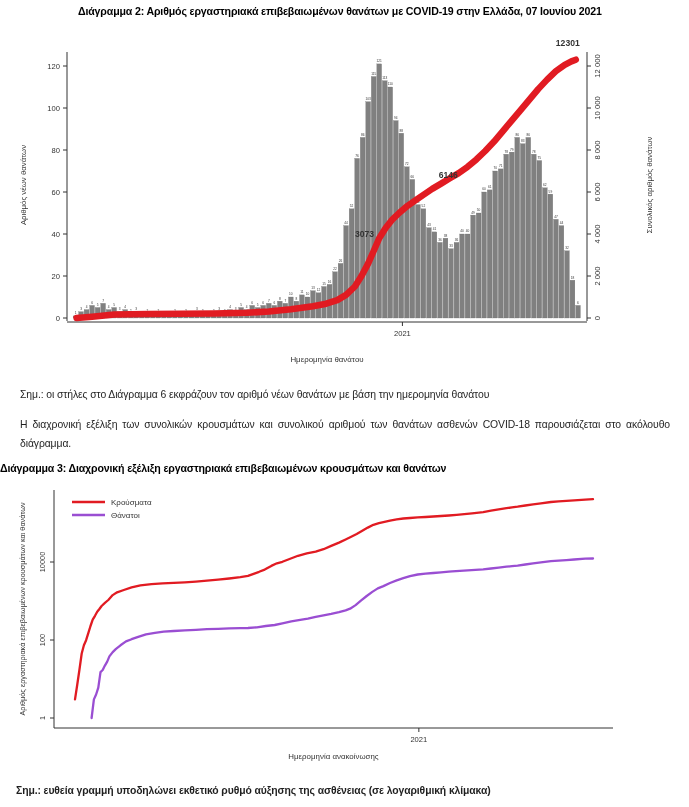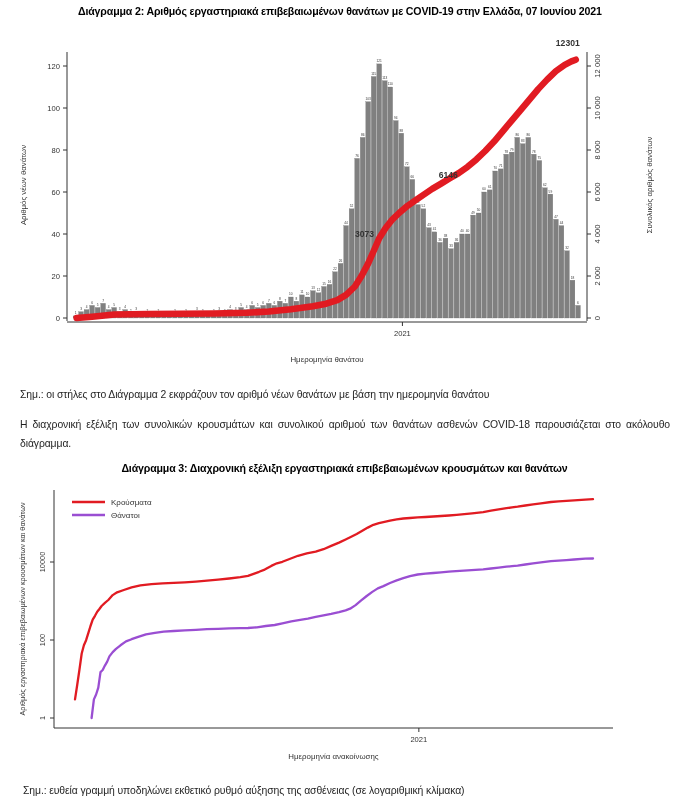--- a/index.html
+++ b/index.html
@@ -248,25 +248,25 @@
         <text x="315" y="326" font-size="7.9" text-anchor="middle">Ημερομηνία θανάτου</text>
       </g>
       <path d="M64.6,282.0 L80.1,280.7 L102.2,278.6 L135.3,278.1 L168.4,277.8 L201.6,277.5 L234.7,276.8 L256.8,275.5 L278.9,273.2 L301.0,270.2 L314.2,267.7 L325.3,264.1 L334.1,258.9 L342.9,250.5 L349.5,240.0 L356.2,227.4 L360.6,217.5 L367.2,202.2 L373.8,191.7 L380.5,183.3 L387.1,177.0 L395.9,169.6 L404.8,163.3 L412.5,158.1 L420.2,152.9 L429.1,147.6 L437.9,142.3 L446.7,137.1 L455.6,130.8 L464.4,123.4 L473.2,115.0 L482.1,105.6 L490.9,95.1 L499.7,84.6 L508.6,74.1 L517.4,63.6 L526.2,53.1 L535.1,43.6 L543.9,35.2 L552.7,28.9 L559.4,25.4 L563.8,23.7" fill="none" stroke="#e11b22" stroke-width="6.5" stroke-linecap="round" stroke-linejoin="round"></path>
       <g>
         <text x="352.5913043478261" y="201.46699999999998" font-size="8.6" font-weight="bold" fill="#e11b22" text-anchor="middle">3073</text>
         <text x="436.2260869565217" y="141.934" font-size="8.6" font-weight="bold" fill="#e11b22" text-anchor="middle">6146</text>
         <text x="555.7913043478261" y="9.678999999999974" font-size="8.6" font-weight="bold" fill="#e11b22" text-anchor="middle">12301</text>
       </g>
     </svg>
 
-  <div class="abs note" style="left:20px;top:389px;width:660px;">Σημ.: οι στήλες στο Διάγραμμα 2 εκφράζουν τον αριθμό νέων θανάτων με βάση την ημερομηνία θανάτου</div>
+  <div class="abs note" style="left:20px;top:389px;width:660px;">Σημ.: οι στήλες στο Διάγραμμα 6 εκφράζουν τον αριθμό νέων θανάτων με βάση την ημερομηνία θανάτου</div>
 
   <div class="abs para" style="left:20px;top:416px;width:650px;">Η διαχρονική εξέλιξη των συνολικών κρουσμάτων και συνολικού αριθμού των θανάτων ασθενών COVID-18 παρουσιάζεται στο ακόλουθο διάγραμμα.</div>
 
-  <div class="abs h-title" style="left:0;top:462px;width:689px;text-align:center;">Διάγραμμα 3: Διαχρονική εξέλιξη εργαστηριακά επιβεβαιωμένων κρουσμάτων και θανάτων</div>
+  <div class="abs h-title" style="left:0;top:462px;width:689px;text-align:left;">Διάγραμμα 3: Διαχρονική εξέλιξη εργαστηριακά επιβεβαιωμένων κρουσμάτων και θανάτων</div>
 
   <svg id="svg2" class="abs" style="left:15px;top:482px;" width="660" height="280" viewBox="0 0 660 280">
       <g>
         <line x1="39" y1="8" x2="39" y2="246" stroke="#333" stroke-width="1"></line>
         <line x1="35" y1="236" x2="39" y2="236" stroke="#333" stroke-width="1"></line>
         <text x="30" y="236" font-size="7.4" text-anchor="middle" transform="rotate(-90 30 236)">1</text>
         <line x1="35" y1="158" x2="39" y2="158" stroke="#333" stroke-width="1"></line>
         <text x="30" y="158" font-size="7.4" text-anchor="middle" transform="rotate(-90 30 158)">100</text>
         <line x1="35" y1="80" x2="39" y2="80" stroke="#333" stroke-width="1"></line>
         <text x="30" y="80" font-size="7.4" text-anchor="middle" transform="rotate(-90 30 80)">10000</text>
@@ -281,15 +281,15 @@
       <path d="M60.0,217.4 L62.2,203.0 L64.4,188.0 L66.7,171.5 L68.9,163.3 L71.1,158.2 L73.3,151.1 L75.5,144.0 L77.7,137.7 L80.0,133.8 L82.2,129.8 L84.4,127.0 L86.6,124.0 L89.9,120.9 L93.3,118.0 L97.7,113.1 L102.1,110.3 L108.8,108.0 L116.6,105.4 L125.4,103.4 L136.5,102.1 L147.6,101.3 L158.7,100.9 L169.8,100.3 L180.9,99.6 L192.0,98.7 L203.1,97.7 L214.2,96.5 L225.3,95.1 L233.0,93.9 L238.6,91.8 L244.1,89.8 L249.7,87.6 L256.3,83.9 L261.9,81.3 L267.4,79.8 L275.2,76.8 L283.0,73.8 L291.8,71.4 L300.7,69.6 L308.5,67.2 L316.2,63.9 L324.0,60.6 L330.6,57.5 L336.2,54.8 L341.7,52.0 L347.3,48.7 L352.8,45.6 L358.4,42.8 L363.9,41.1 L368.4,40.1 L375.0,38.6 L381.7,37.3 L388.3,36.5 L395.0,36.0 L402.7,35.4 L410.5,35.0 L418.3,34.5 L426.0,34.0 L433.8,33.5 L441.6,32.9 L449.3,32.2 L457.1,31.4 L463.8,30.6 L468.2,30.1 L476.0,28.7 L483.7,27.4 L491.5,26.2 L497.0,25.4 L502.6,24.7 L510.3,23.5 L518.1,22.3 L525.9,21.3 L535.9,20.0 L543.6,19.4 L551.4,18.9 L559.1,18.3 L570.2,17.6 L578.0,17.1" fill="none" stroke="#e11b22" stroke-width="2.3" stroke-linejoin="round" stroke-linecap="round"></path>
       <path d="M76.6,236.0 L78.9,217.4 L81.1,212.5 L83.3,205.7 L85.5,190.1 L87.7,188.0 L89.9,183.6 L92.2,179.6 L94.4,174.4 L97.7,170.1 L101.0,166.9 L105.5,163.3 L111.0,159.4 L116.6,157.2 L123.2,154.8 L131.0,152.3 L139.9,150.9 L148.7,149.7 L158.7,149.0 L169.8,148.3 L180.9,147.8 L192.0,147.2 L203.1,146.8 L214.2,146.4 L225.3,146.2 L233.0,146.0 L241.9,145.3 L250.8,144.0 L259.7,143.0 L267.4,141.4 L276.3,139.4 L285.2,137.9 L292.9,136.7 L300.7,134.9 L308.5,133.3 L316.2,131.8 L324.0,130.1 L330.6,128.3 L335.1,126.7 L340.6,123.1 L346.2,118.4 L351.7,114.0 L357.3,109.9 L362.8,106.4 L368.4,104.1 L375.0,101.0 L381.7,98.4 L388.3,96.2 L395.0,94.1 L402.7,92.5 L410.5,91.7 L418.3,91.0 L426.0,90.3 L433.8,89.7 L437.1,89.4 L444.9,88.9 L452.7,88.4 L460.4,87.9 L468.2,87.4 L476.0,86.5 L483.7,85.6 L491.5,84.7 L497.0,84.2 L502.6,83.6 L510.3,82.5 L518.1,81.4 L525.9,80.4 L535.9,79.2 L543.6,78.6 L551.4,78.1 L559.1,77.5 L570.2,76.7 L578.0,76.5" fill="none" stroke="#9a4ed2" stroke-width="2.3" stroke-linejoin="round" stroke-linecap="round"></path>
       <g>
         <line x1="57" y1="20" x2="90" y2="20" stroke="#e11b22" stroke-width="2.3"></line>
         <text x="96" y="22.8" font-size="8" fill="#222">Κρούσματα</text>
         <line x1="57" y1="33" x2="90" y2="33" stroke="#9a4ed2" stroke-width="2.3"></line>
         <text x="96" y="35.8" font-size="8" fill="#222">Θάνατοι</text>
       </g>
     </svg>
 
-  <div class="abs note" style="left:23px;top:785px;width:660px;">Σημ.: ευθεία γραμμή υποδηλώνει εκθετικό ρυθμό αύξησης της ασθένειας (σε λογαριθμική κλίμακα)</div>
+  <div class="abs note" style="left:16px;top:785px;width:660px;font-weight:bold;">Σημ.: ευθεία γραμμή υποδηλώνει εκθετικό ρυθμό αύξησης της ασθένειας (σε λογαριθμική κλίμακα)</div>
 
 </div>
 
 </body></html>

